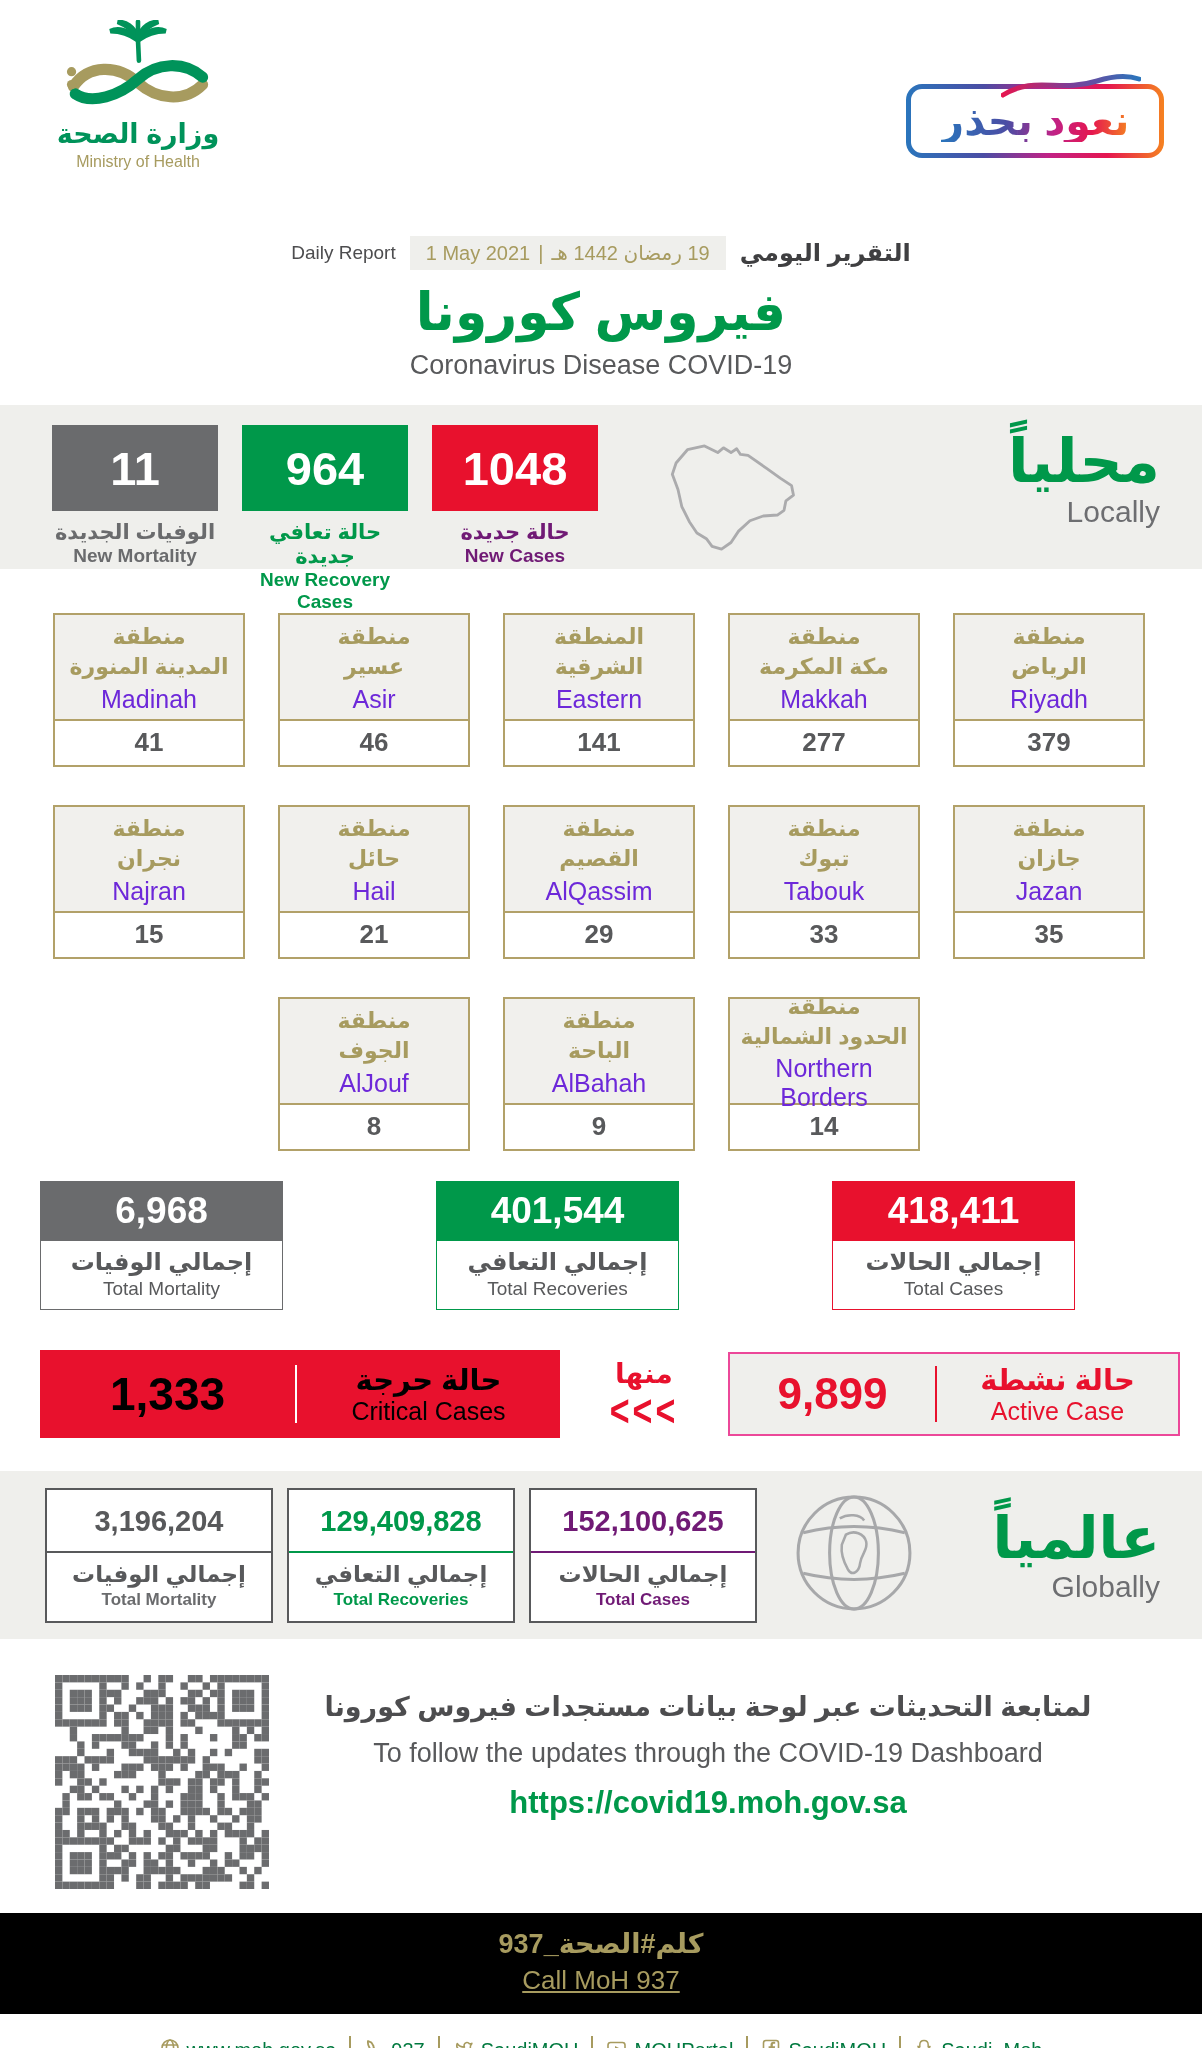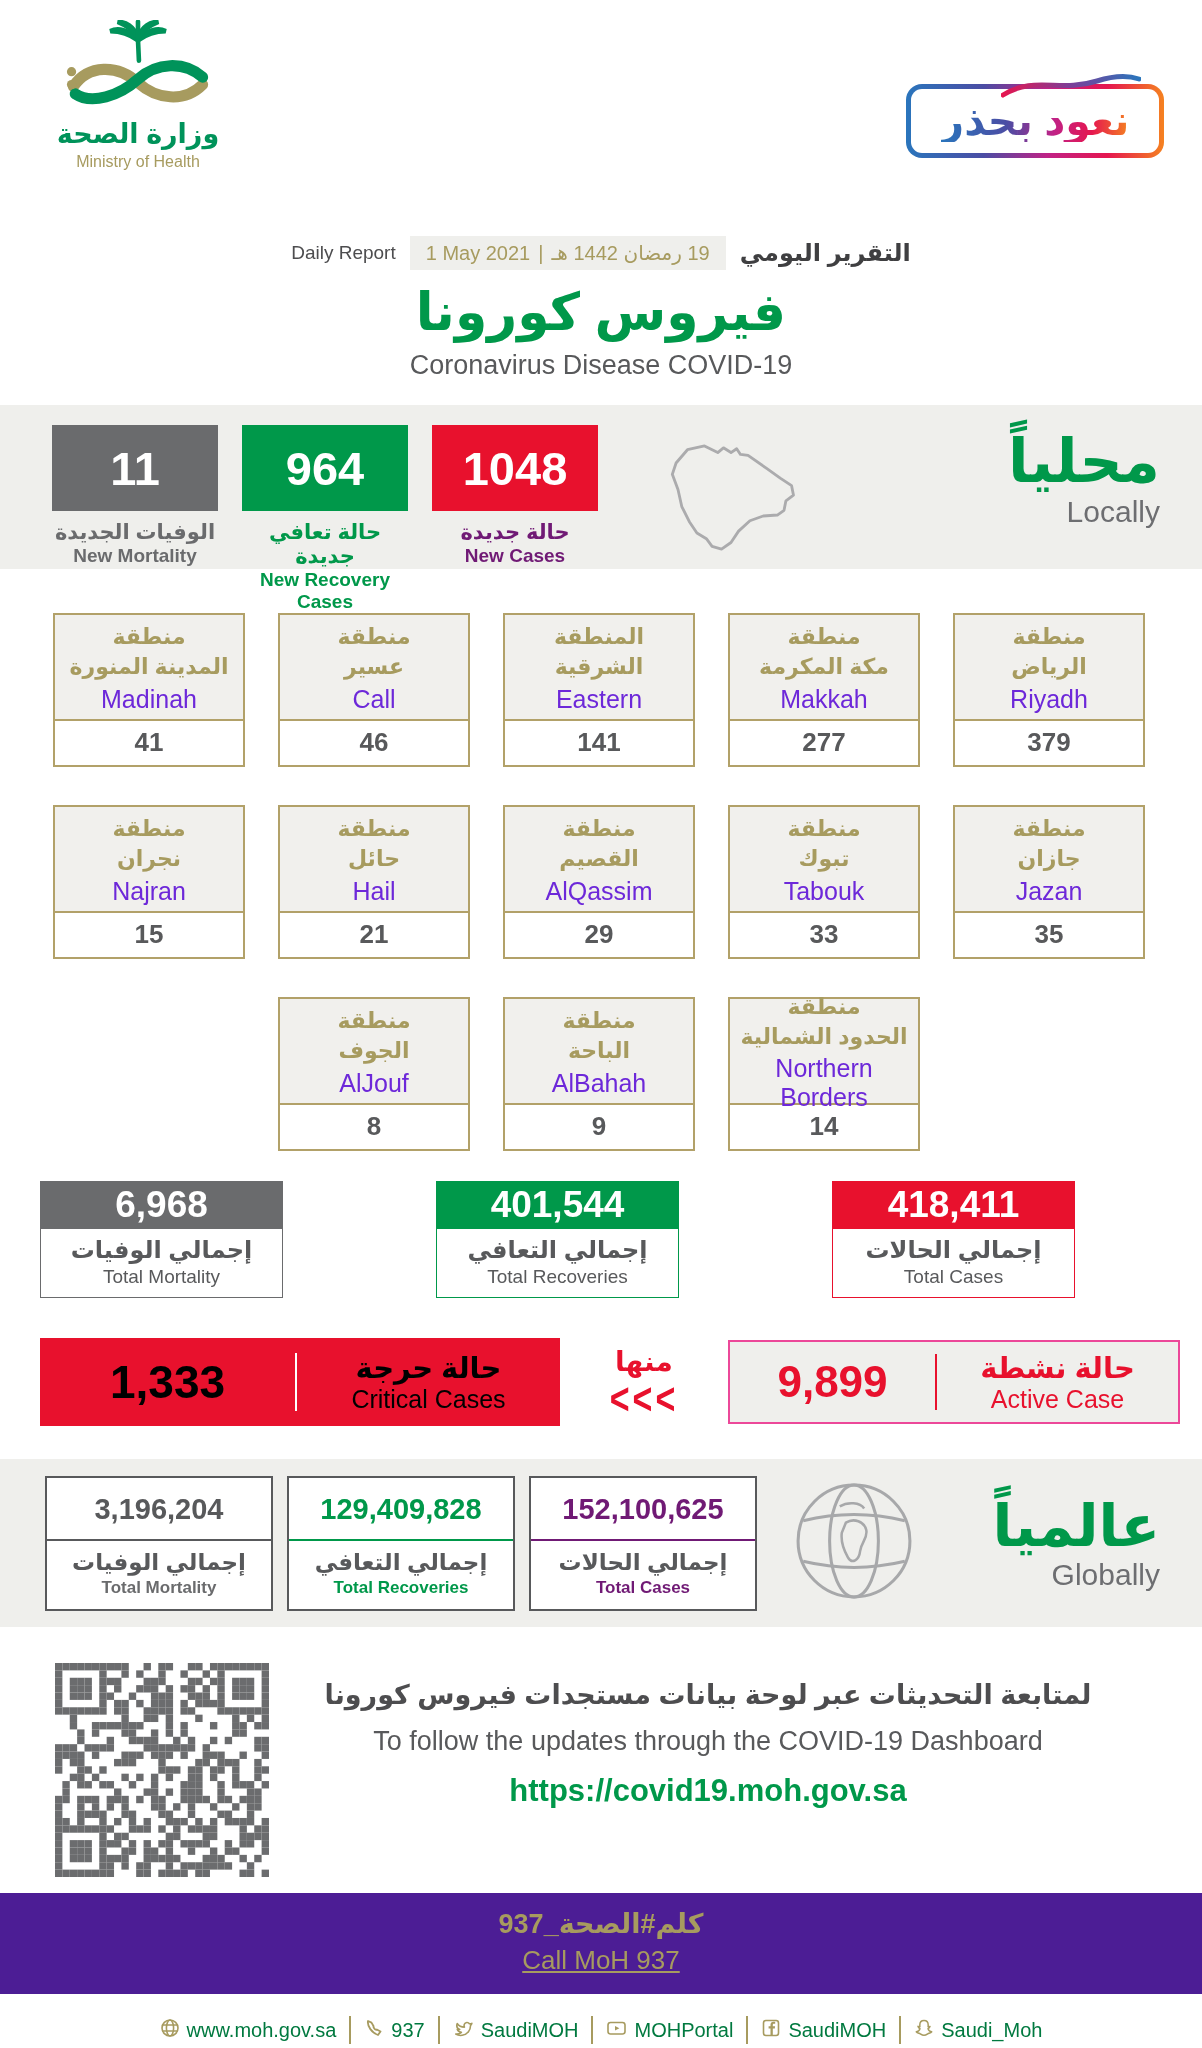--- a/index.html
+++ b/index.html
@@ -53,21 +53,21 @@
   .region-box { border:2px solid #B2A169; background:#fff; }
   .region-head { background:#F1F0ED; border-bottom:2px solid #B2A169; text-align:center;
     padding:10px 4px 8px; height:106px; display:flex; flex-direction:column; justify-content:center; }
   .r-ar { color:#A79B5F; font-weight:bold; font-size:22px; line-height:1.35; direction:rtl; }
   .r-en { color:#6d28d9; font-size:25px; margin-top:3px; }
   .region-val { text-align:center; font-size:26px; font-weight:bold; color:#58595B; padding:6px 0 7px; }
   .col2 { grid-column:2; } .col3 { grid-column:3; } .col4 { grid-column:4; }
   
   .totals-row { display:flex; gap:153px; margin:30px 0 0 40px; }
   .total-box { width:243px; text-align:center; flex:none; }
-  .total-num { height:48px; color:#fff; font-size:37px; font-weight:bold;
+  .total-num { height:60px; color:#fff; font-size:37px; font-weight:bold;
     display:flex; align-items:center; justify-content:center; }
   .total-label { border:1px solid; border-top:none; padding:7px 0 9px; background:#fff; }
   .bd-gray { border-color:#6A6B6D; } .bd-green { border-color:#00984A; } .bd-red { border-color:#E8112D; }
   .t-ar { font-size:24px; font-weight:bold; color:#58595B; direction:rtl; }
   .t-en { font-size:19px; color:#58595B; margin-top:2px; }
   
   .critical-row { display:flex; align-items:center; margin:40px 42px 0 40px; }
   .critical-box { width:520px; height:88px; background:#E8112D; color:#000000;
     display:flex; align-items:center; flex:none; }
   .crit-num { flex:0 0 255px; font-size:46px; font-weight:bold; text-align:center; }
@@ -96,21 +96,21 @@
   .glob-head-ar { color:#00984A; font-size:58px; font-weight:bold; direction:rtl; line-height:1.1; }
   .glob-head-en { color:#6D6E71; font-size:30px; }
   
   .qr-section { display:flex; align-items:flex-start; margin:36px 55px 0 55px; }
   .qr-code { width:214px; height:214px; flex:none; }
   .dash-text { flex:1; text-align:center; margin-top:16px; }
   .d-ar { font-size:27px; font-weight:bold; color:#4D4D4F; direction:rtl; }
   .d-en { font-size:27px; color:#58595B; margin-top:15px; }
   .d-url { display:inline-block; font-size:31px; font-weight:bold; color:#00984A; margin-top:16px; text-decoration:none; }
   
-  .call-band { margin-top:16px; background:#4c1d95; text-align:center; padding:15px 0 18px; }
+  .call-band { margin-top:24px; background:#000000; text-align:center; padding:15px 0 18px; }
   .call-ar { color:#A79B5F; font-size:27px; font-weight:bold; direction:rtl; }
   .call-en { color:#A79B5F; font-size:26px; margin-top:5px;text-decoration:underline; }
   .footer { display:flex; justify-content:center; align-items:center; margin-top:22px; }
   .f-item { display:flex; align-items:center; gap:7px; padding:0 13px; cursor:pointer; }
   .f-label { color:#00793F; font-size:20px; }
   .f-sep { width:2px; height:28px; background:#A79B5F; }
 </style>
 </head>
 <body>
 
@@ -196,21 +196,21 @@
     <div class="region-box">
       <div class="region-head">
           <div class="r-ar"><span>منطقة</span><br><span>المدينة المنورة</span></div>
       <div class="r-en">Madinah</div>
         </div>
       <div class="region-val">41</div>
     </div>
     <div class="region-box">
       <div class="region-head">
           <div class="r-ar"><span>منطقة</span><br><span>عسير</span></div>
-      <div class="r-en">Call</div>
+      <div class="r-en">Asir</div>
         </div>
       <div class="region-val">46</div>
     </div>
     <div class="region-box">
       <div class="region-head">
           <div class="r-ar"><span>المنطقة</span><br><span>الشرقية</span></div>
       <div class="r-en">Eastern</div>
         </div>
       <div class="region-val">141</div>
     </div>

